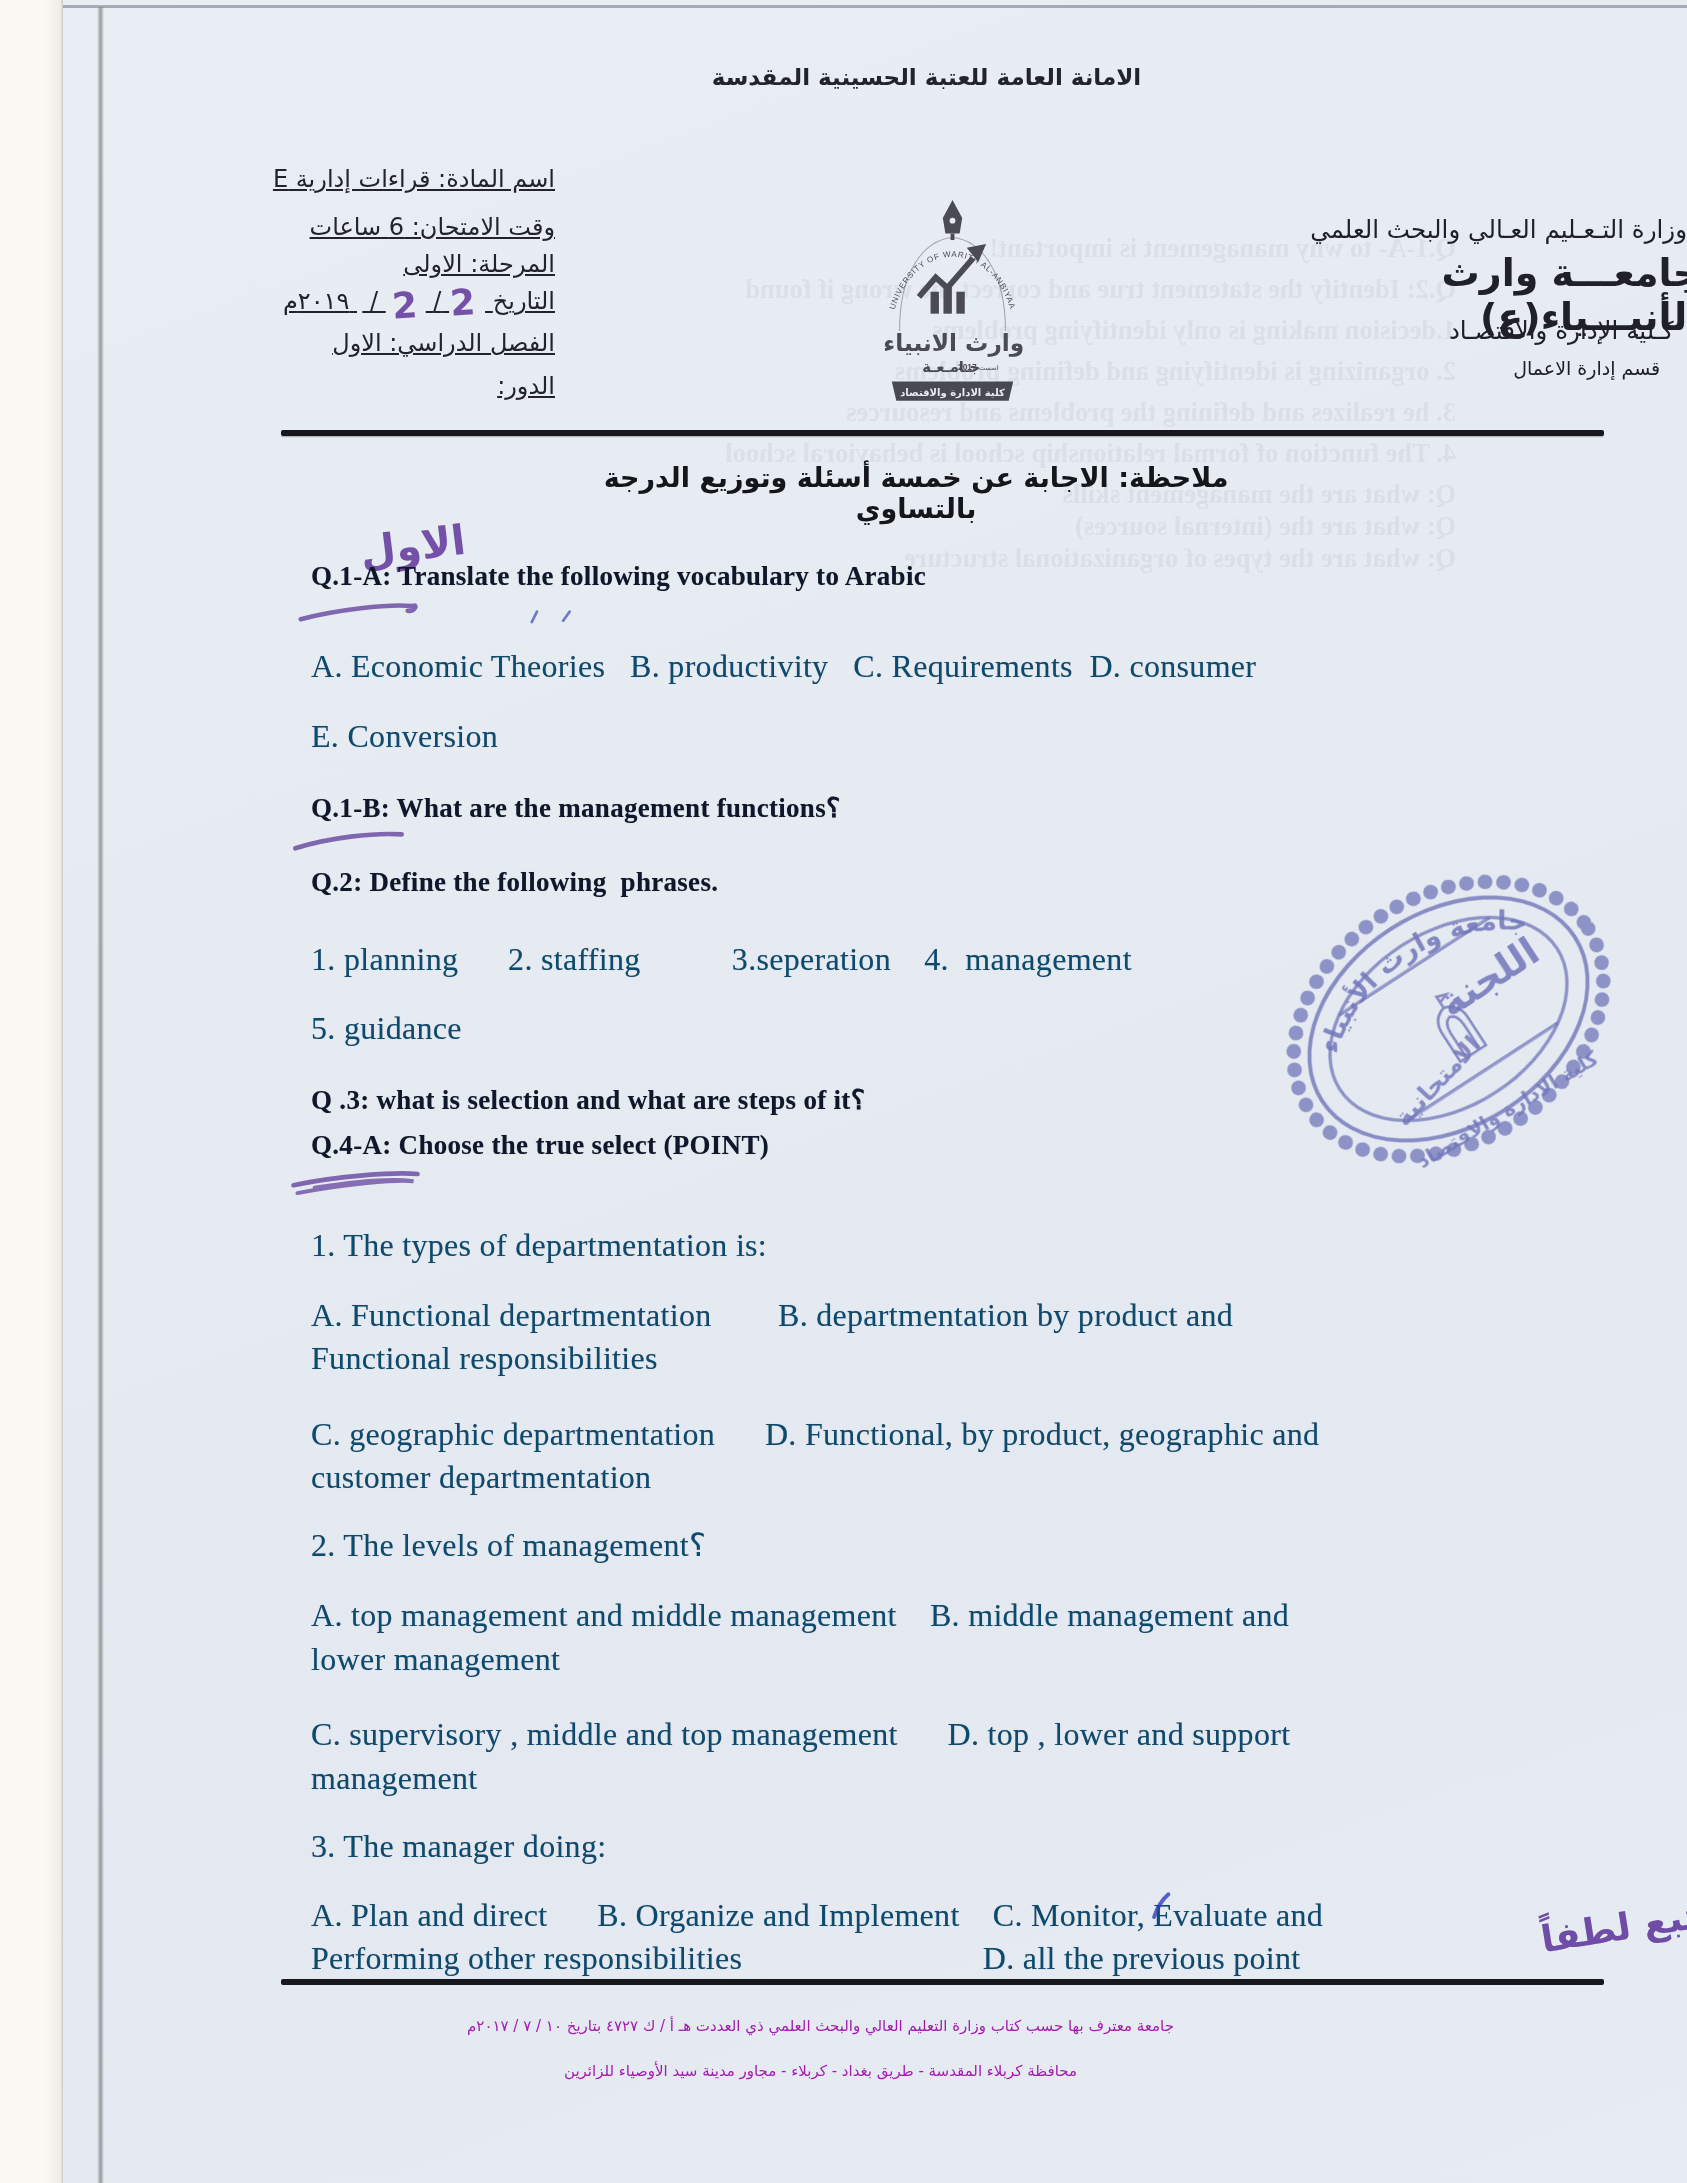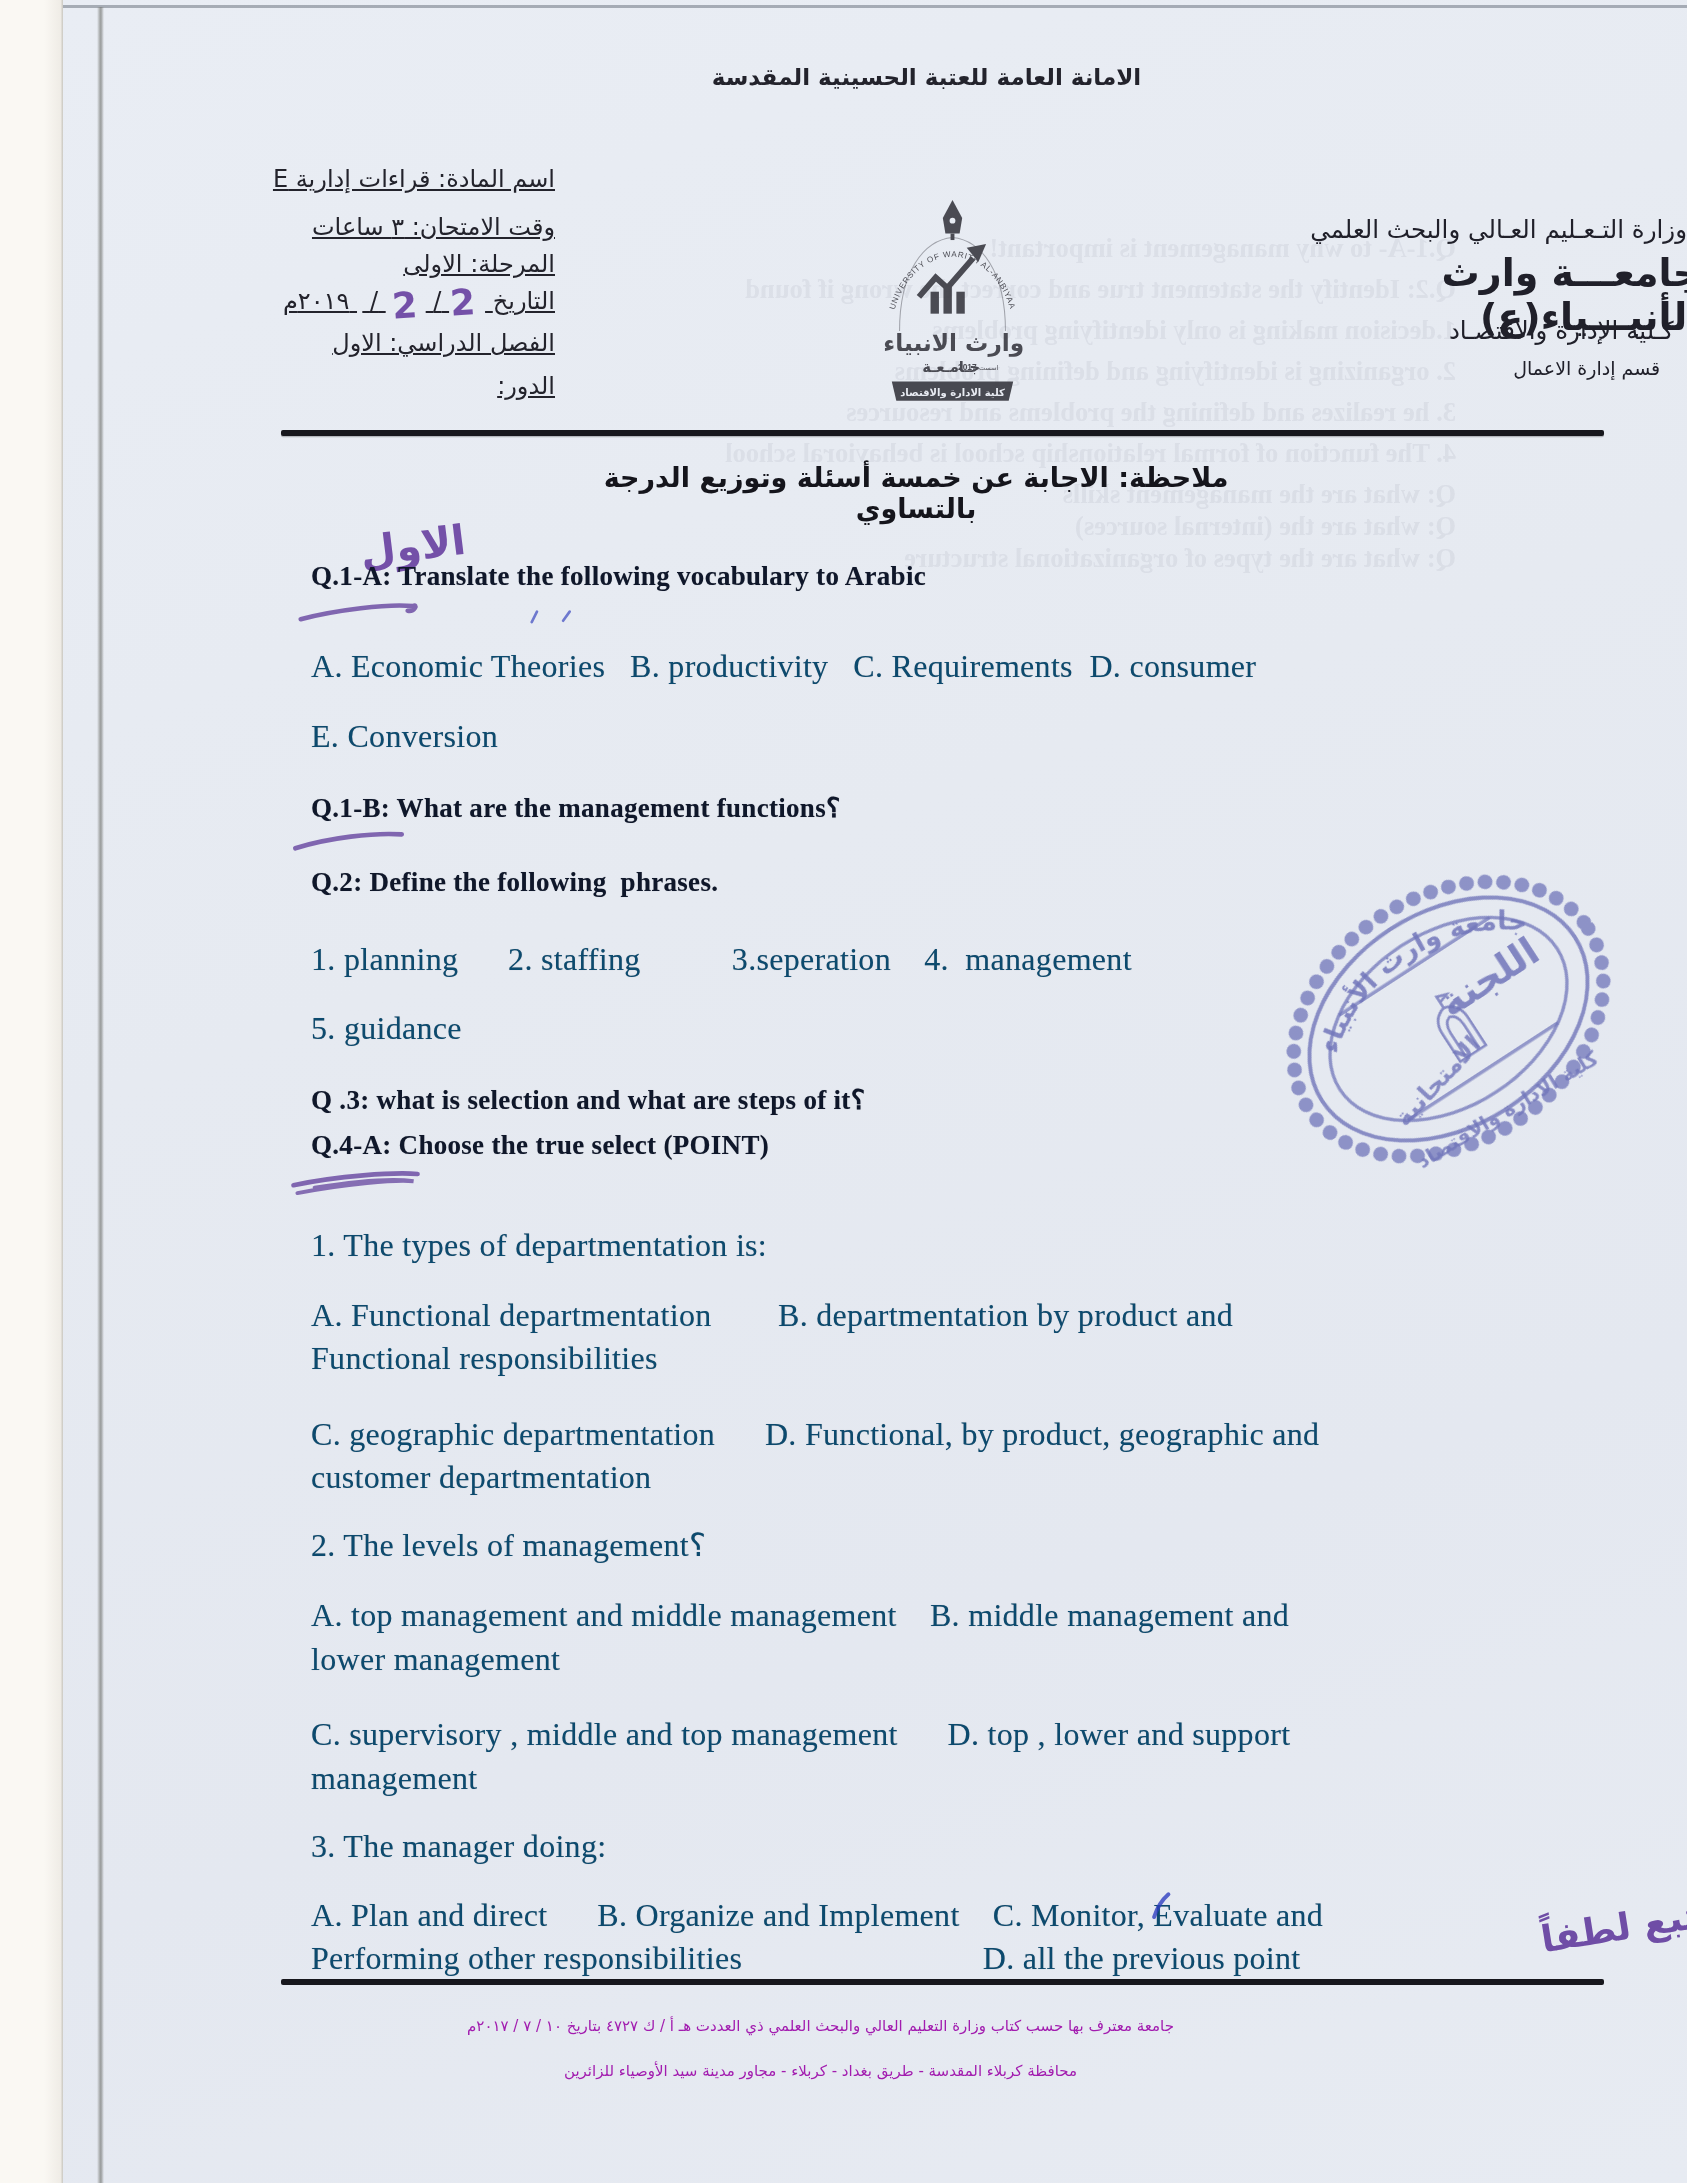--- a/index.html
+++ b/index.html
@@ -82,21 +82,21 @@
 
 <div class="ministry ar">
   <div class="m1">وزارة التـعـليم العـالي والبحث العلمي</div>
   <div class="m2">جامعـــة وارث الأنبـــياء(ع)</div>
   <div class="m3">كـلية الإدارة والاقتصـاد</div>
   <div class="m4">قسم إدارة الاعمال</div>
 </div>
 
 <div class="exam-info ar">
   <div class="row" style="top:10px">اسم المادة: قراءات إدارية E</div>
-  <div class="row" style="top:58px">وقت الامتحان: ٣ ساعات</div>
+  <div class="row" style="top:58px">وقت الامتحان: 6 ساعات</div>
   <div class="row" style="top:95px">المرحلة: الاولى</div>
   <div class="row" style="top:132px">
     <span>التاريخ</span>
     <span style="display:inline-block;width:36px"></span>
     <span>/</span>
     <span style="display:inline-block;width:40px"></span>
     <span>/</span>
     <span style="display:inline-block;width:5.3px"></span>
     <span>٢٠١٩م</span>
   </div>

